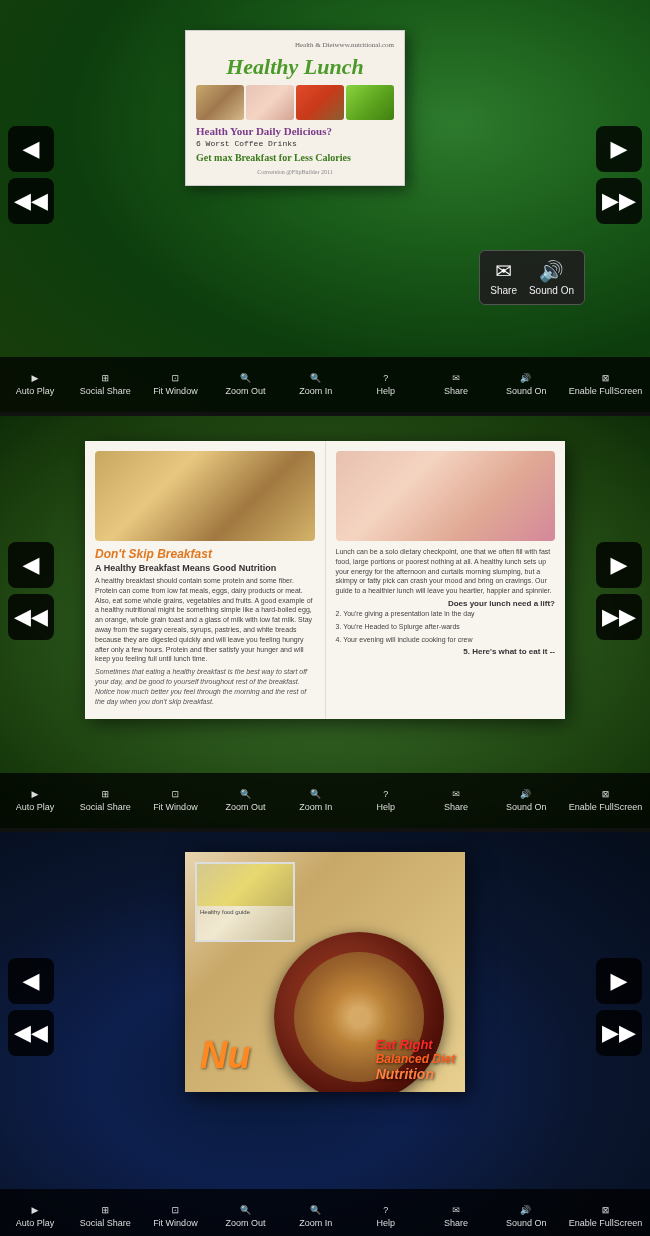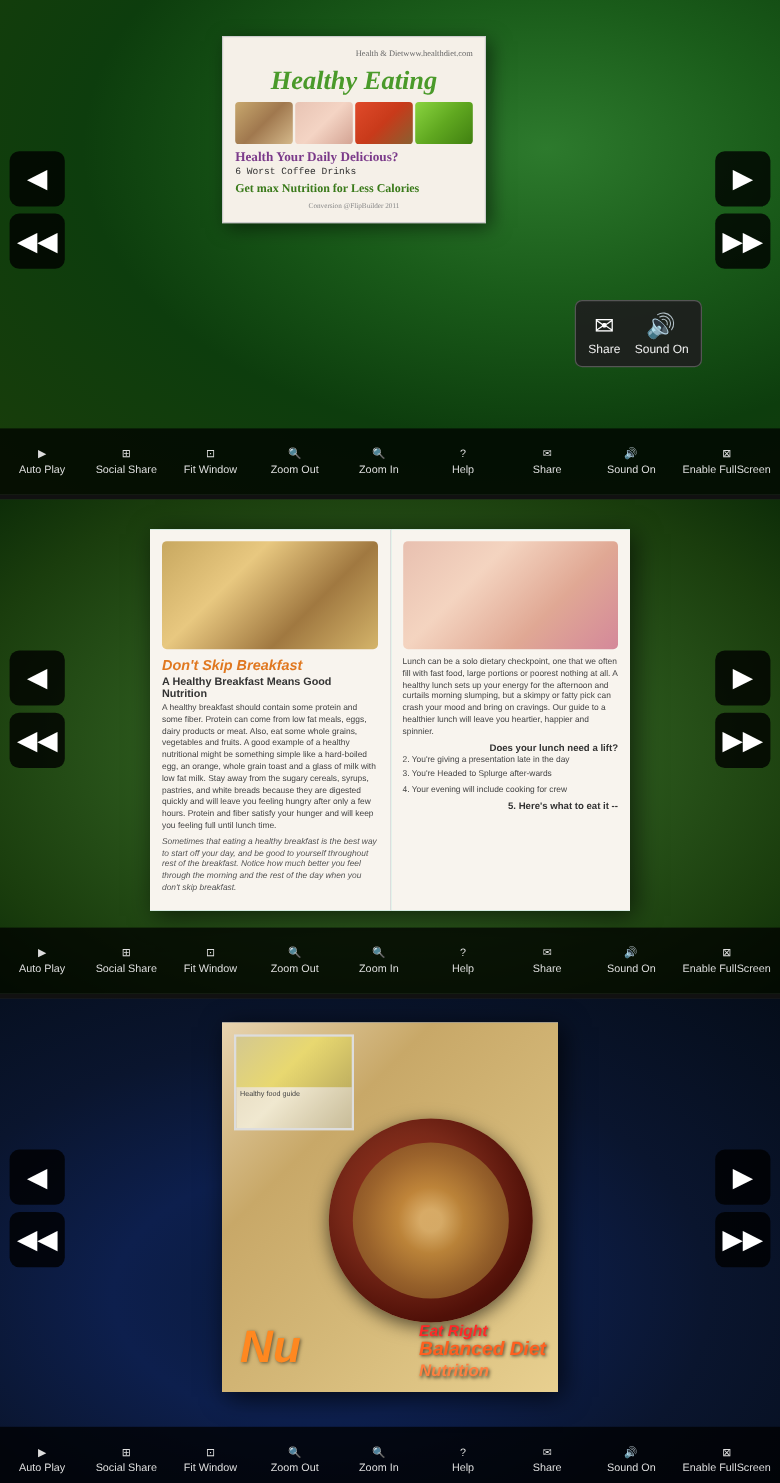--- a/index.html
+++ b/index.html
@@ -171,23 +171,24 @@
     .book-bottom-text {
       font-size: 6px;
       color: #888;
       text-align: center;
       margin-top: 6px;
     }
 
     
     .book-double {
       display: flex;
-      width: 400px;
-      background: #5eead4;
+      width: 480px;
+      background: #fef9c3;
       box-shadow: 4px 4px 20px rgba(0,0,0,0.6);
+      border-radius: 10px;
     }
 
     .book-page-left {
       flex: 1;
       padding: 10px;
       border-right: 1px solid #ddd;
       background: #f8f4ee;
     }
 
     .book-page-right {
@@ -241,21 +242,21 @@
       font-size: 8px;
       font-weight: bold;
       color: #333;
       margin: 3px 0 1px;
       text-align: right;
     }
 
     
     .book-single-3 {
       width: 280px;
-      height: 308px;
+      height: 240px;
       position: relative;
       background: #f0ece0;
       box-shadow: 4px 4px 20px rgba(0,0,0,0.7);
       overflow: hidden;
     }
 
     
     .share-sound-popup {
       position: absolute;
       top: 250px;
@@ -316,32 +317,32 @@
     <span>◀◀</span>
   </div>
   <div class="nav-btn nav-first-right">
     <span>▶▶</span>
   </div>
 
   <div class="book-container" style="left: calc(50% - 30px);">
     <div class="book-single">
       <div class="book-header">
         <span>Health &amp; Diet</span>
-        <span>www.healthdiet.com</span>
-      </div>
-      <div class="book-title-green">Healthy Eating</div>
+        <span>www.nutritional.com</span>
+      </div>
+      <div class="book-title-green">Healthy Lunch</div>
       <div class="book-food-images">
         <div class="food-thumb food-1"></div>
         <div class="food-thumb food-2"></div>
         <div class="food-thumb food-3"></div>
         <div class="food-thumb food-4"></div>
       </div>
       <div class="book-subtitle">Health Your Daily Delicious?</div>
       <div class="book-text-small">6 Worst Coffee Drinks</div>
-      <div class="book-text-green">Get max Nutrition for Less Calories</div>
+      <div class="book-text-green">Get max Breakfast for Less Calories</div>
       <div class="book-bottom-text">Conversion @FlipBuilder 2011</div>
     </div>
   </div>
 
   <div class="share-sound-popup">
     <div class="popup-icon-row">
       <div class="popup-icon">
         <span class="popup-icon-sym">✉</span>
         <span>Share</span>
       </div>
@@ -504,21 +505,21 @@
       <div style="position:absolute; top:80px; left:50%; transform:translateX(-30%); width:170px; height:170px; background: radial-gradient(circle at 40% 40%, #a03820 0%, #782818 40%, #501008 70%, #301008 100%); border-radius:50%; z-index:3; box-shadow: 0 4px 15px rgba(0,0,0,0.6);">
 
         <div style="position:absolute;top:20px;left:20px;right:20px;bottom:20px;background:radial-gradient(circle,#e8c878 10%,#c89840 30%,#a07030 60%,#784820 100%);border-radius:50%;opacity:0.8;"></div>
       </div>
 
       <div style="position:absolute;bottom:15px;left:15px;z-index:10;">
         <div style="font-size:38px;font-weight:bold;color:#ff8820;font-style:italic;text-shadow:1px 1px 3px rgba(0,0,0,0.5);">Nu</div>
       </div>
       <div style="position:absolute;bottom:10px;right:10px;z-index:10;text-align:left;">
         <div style="font-size:13px;font-weight:bold;color:#ff2828;font-style:italic;text-shadow:1px 1px 3px rgba(0,0,0,0.7);">Eat Right</div>
-        <div style="font-size:16px;font-weight:bold;color:#ff6020;font-style:italic;text-shadow:1px 1px 3px rgba(0,0,0,0.7);">Balanced Diet</div>
+        <div style="font-size:12px;font-weight:bold;color:#ff6020;font-style:italic;text-shadow:1px 1px 3px rgba(0,0,0,0.7);">Balanced Diet</div>
         <div style="font-size:14px;font-weight:bold;color:#ff8040;font-style:italic;text-shadow:1px 1px 3px rgba(0,0,0,0.7);">Nutrition</div>
       </div>
     </div>
   </div>
 
   <div class="toolbar">
     <div class="toolbar-item">
       <span class="toolbar-icon">▶</span>
       <span>Auto Play</span>
     </div>

